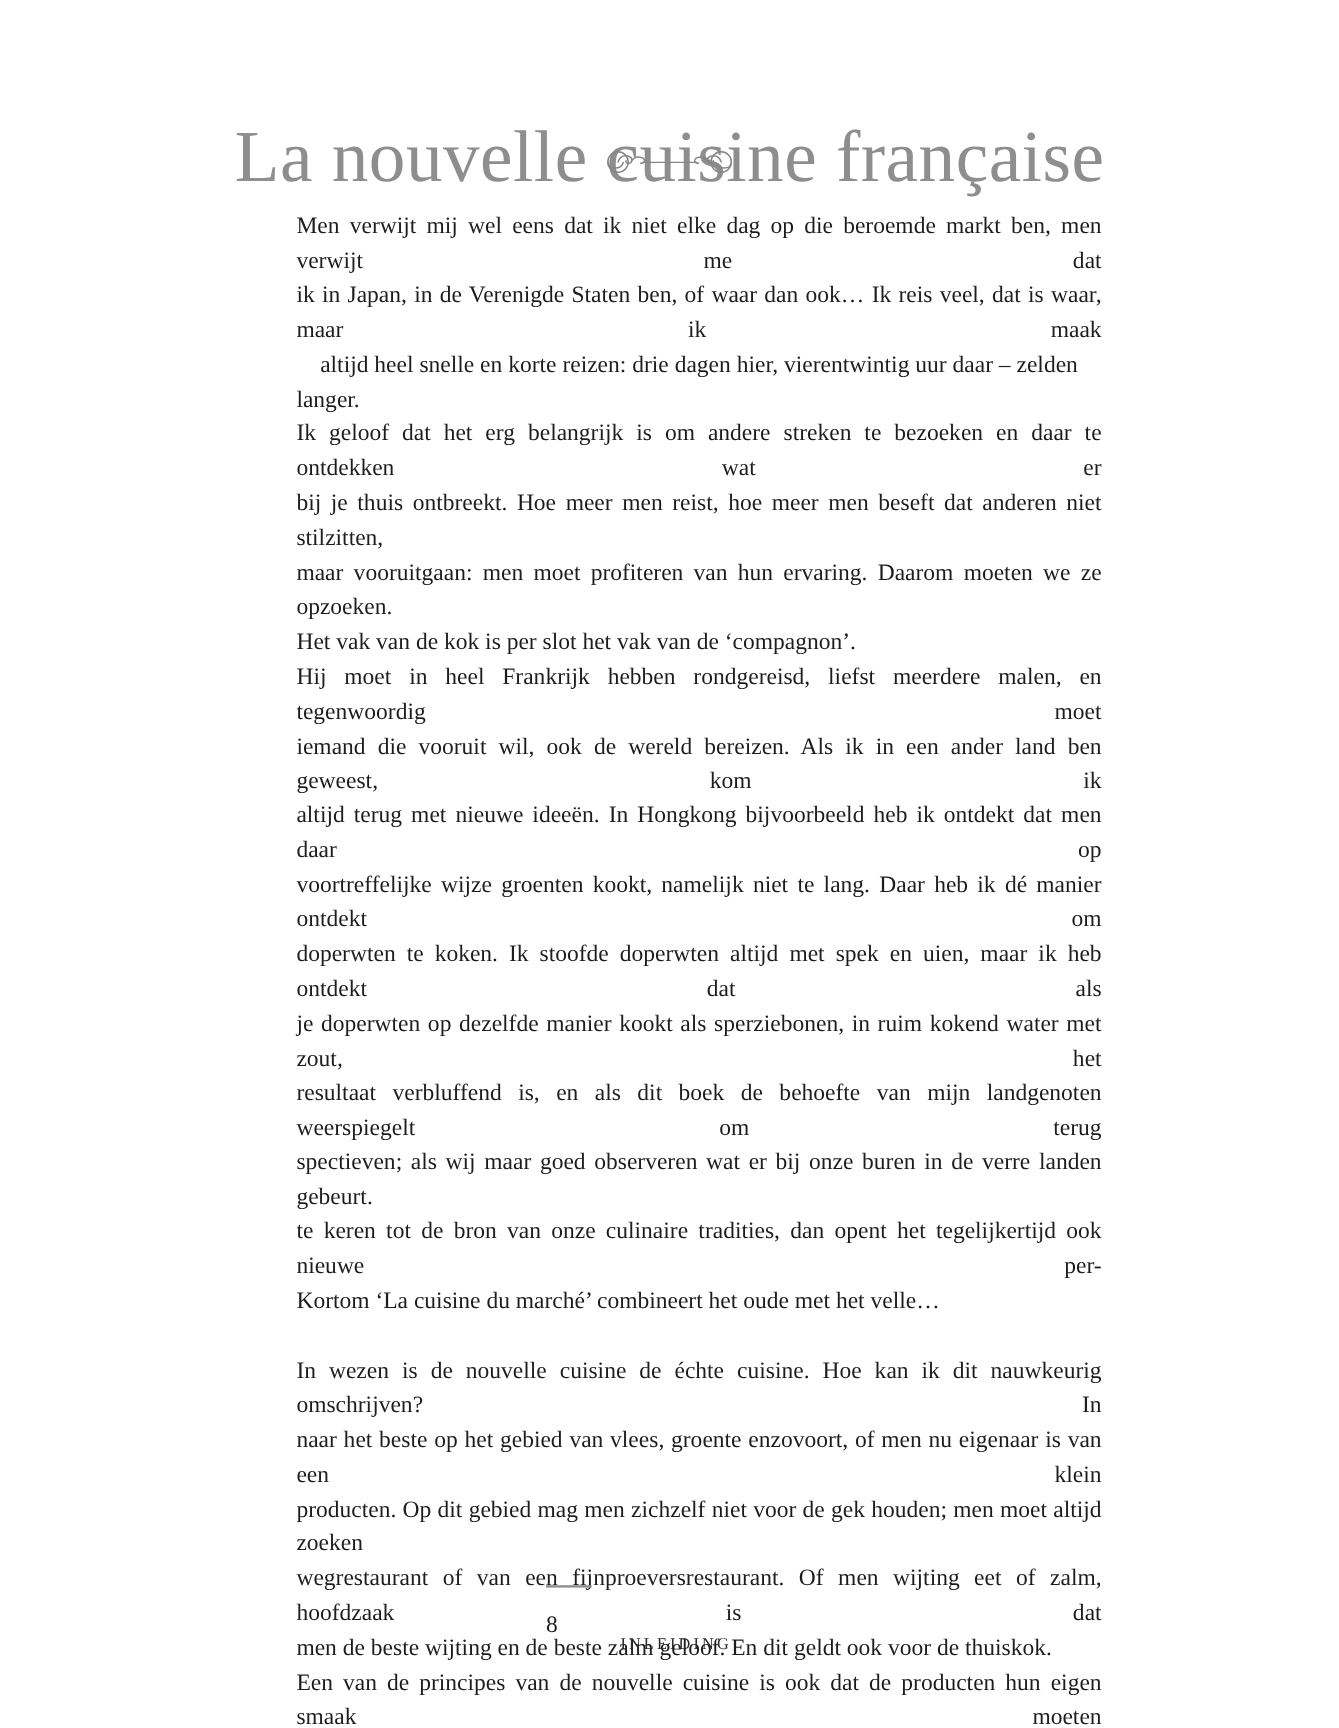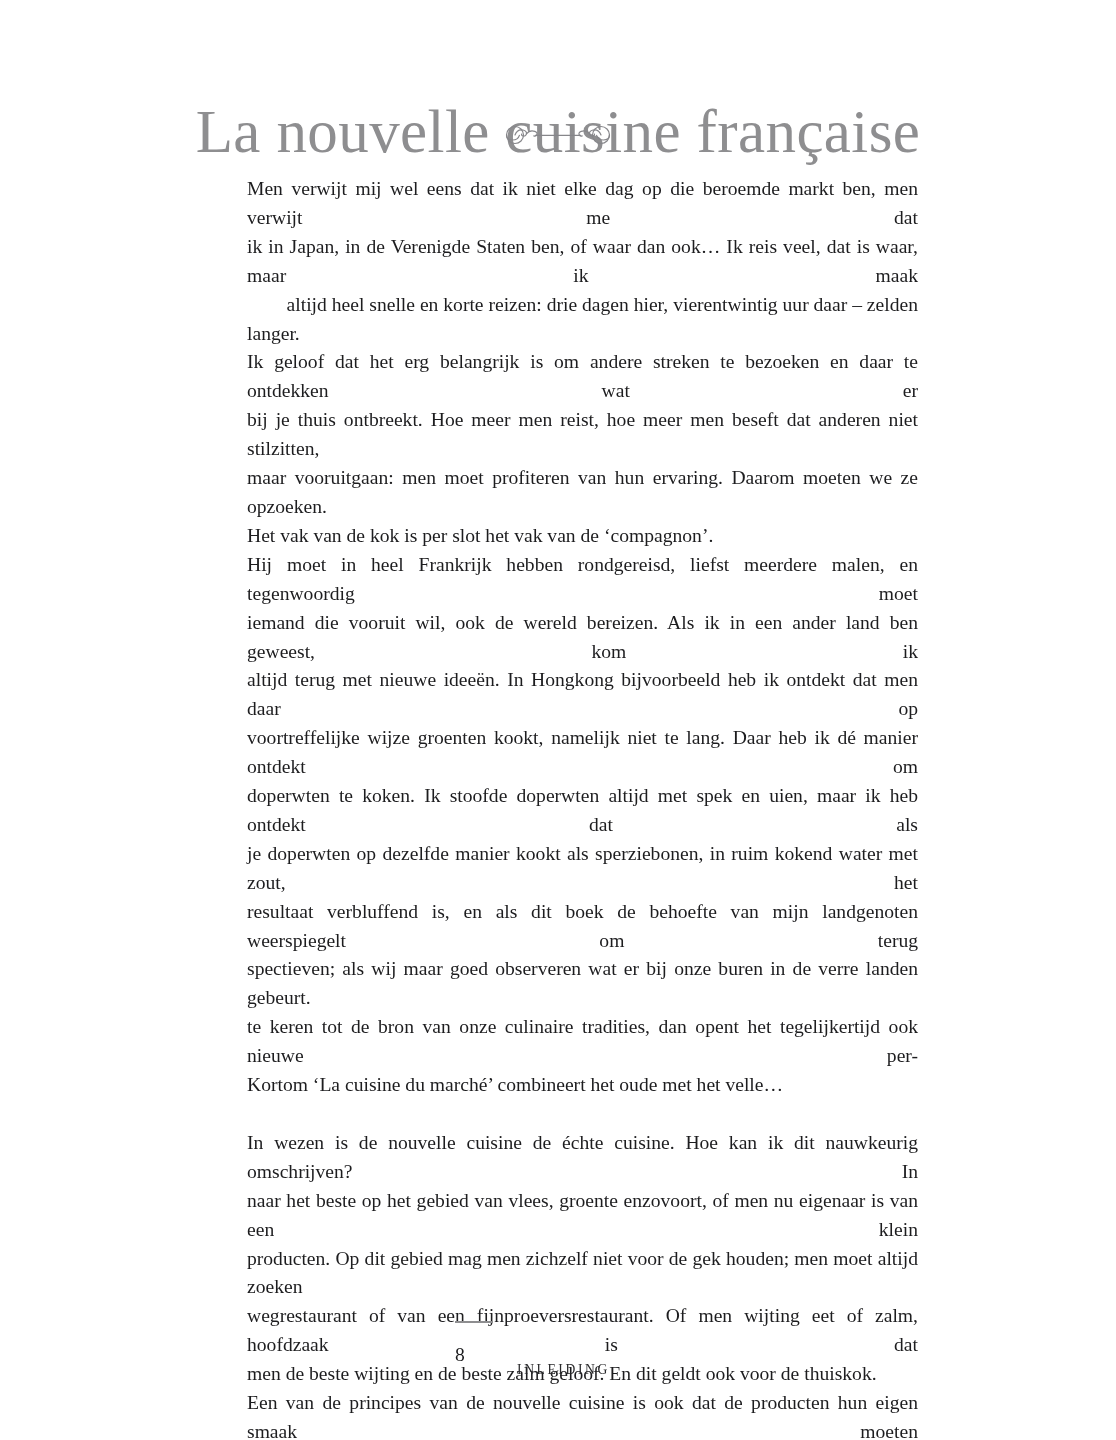--- a/index.html
+++ b/index.html
@@ -68,21 +68,21 @@
   
   .ln {
     display: block;
     white-space: nowrap;
   }
   .ln.j {
     text-align: justify;
     text-align-last: justify;
   }
   .ln.e {
-    text-align: right;
+    text-align: center;
     text-align-last: left;
   }
   .ln {
     white-space: normal;
     margin-left: 48px;
   }
 
   
   .footer-rule {
     position: absolute;

